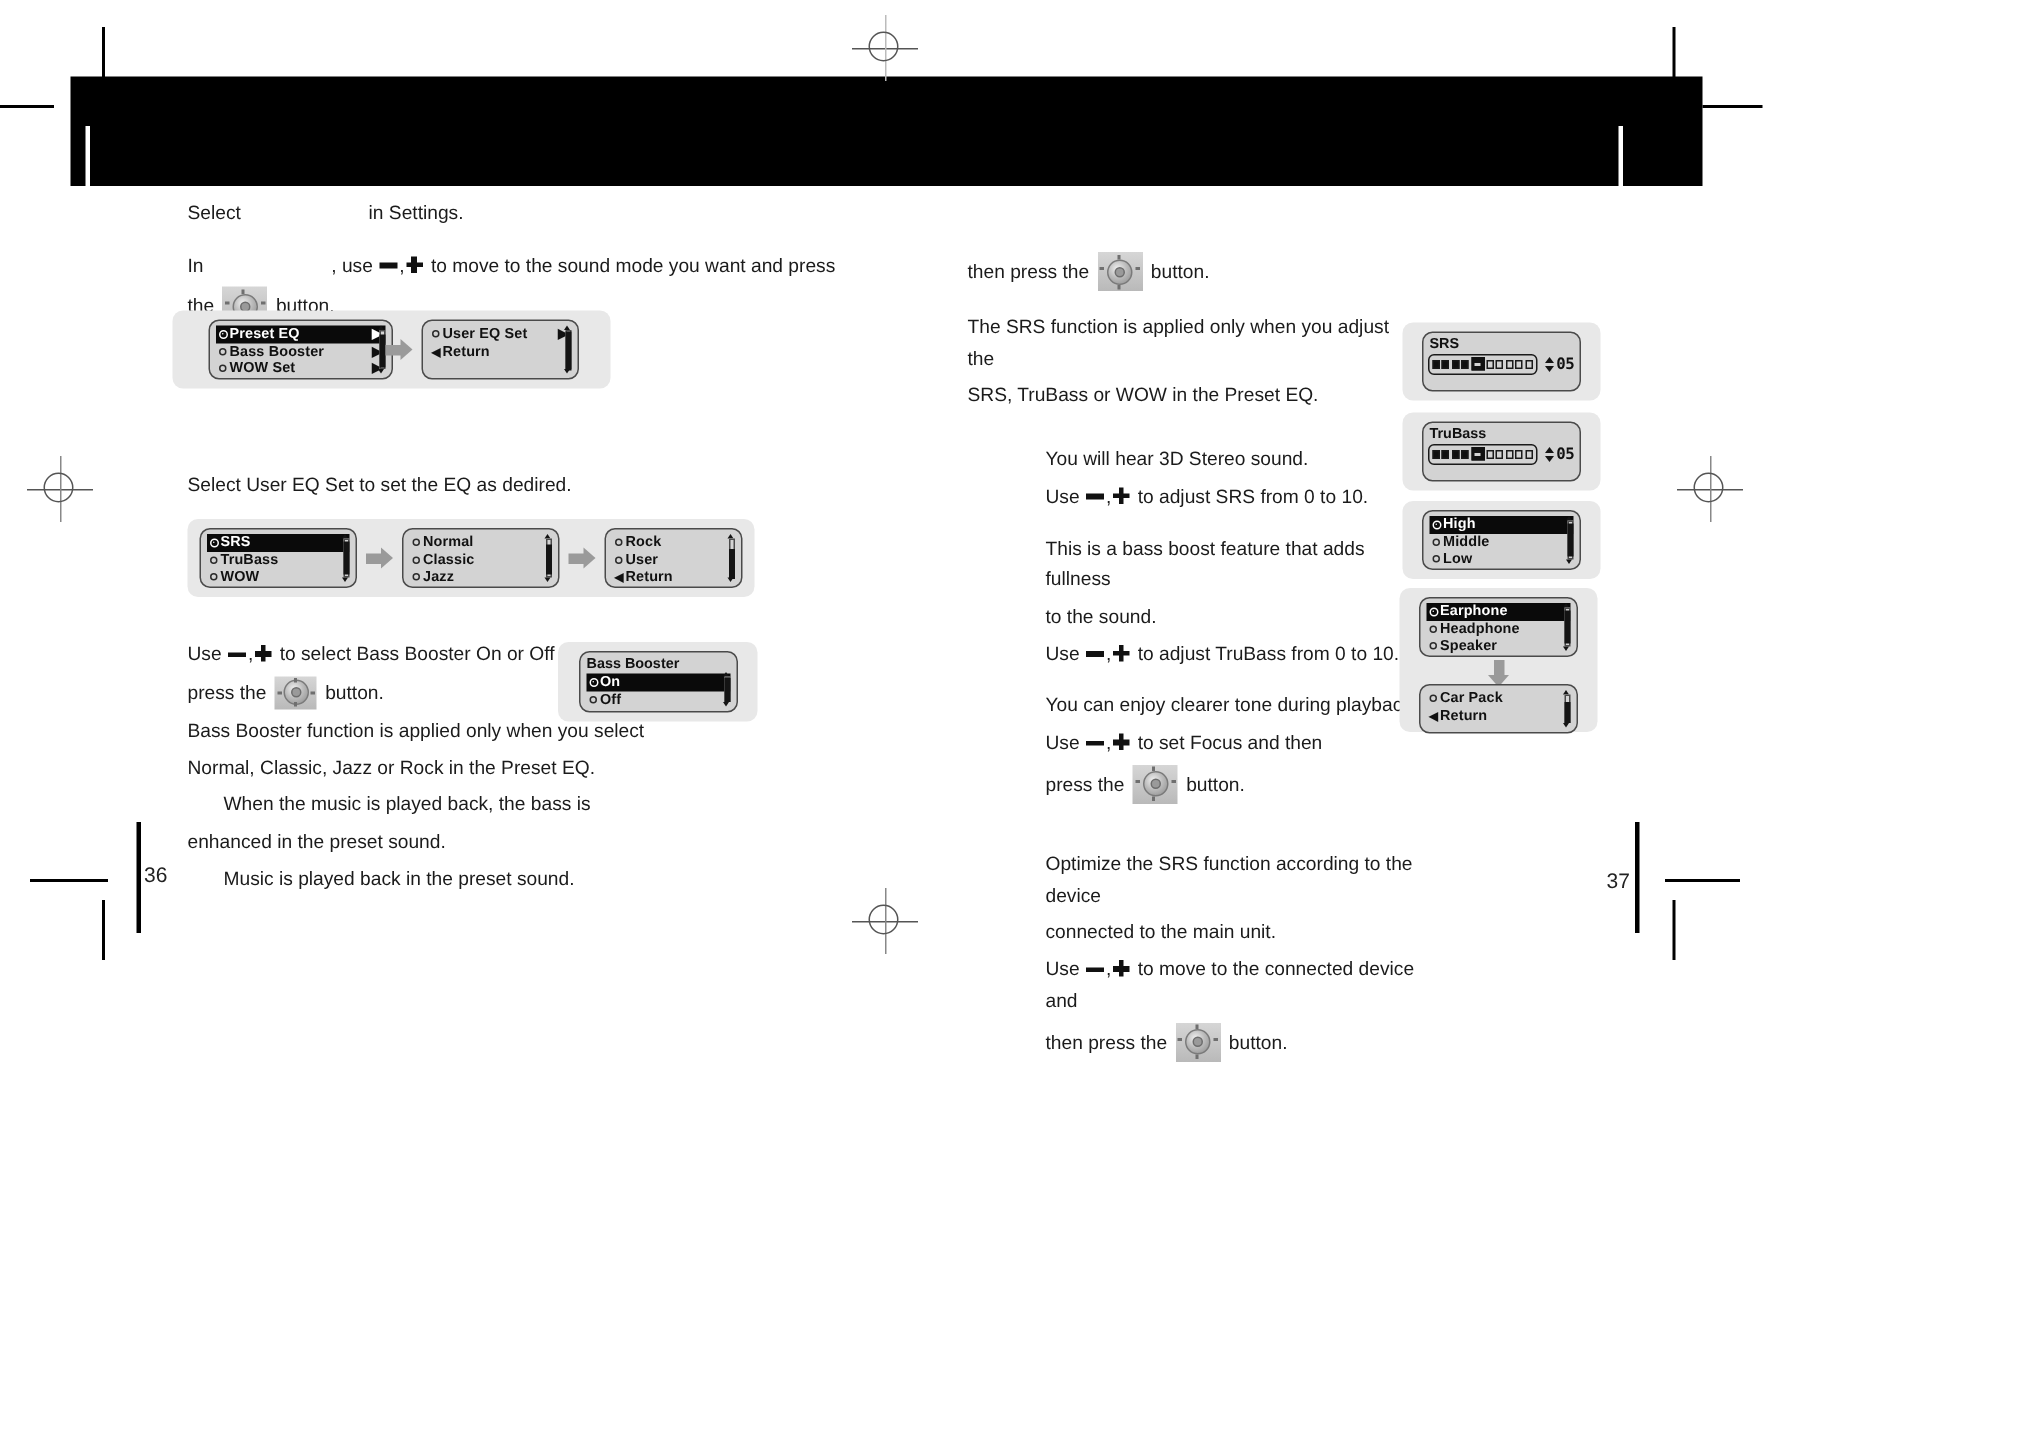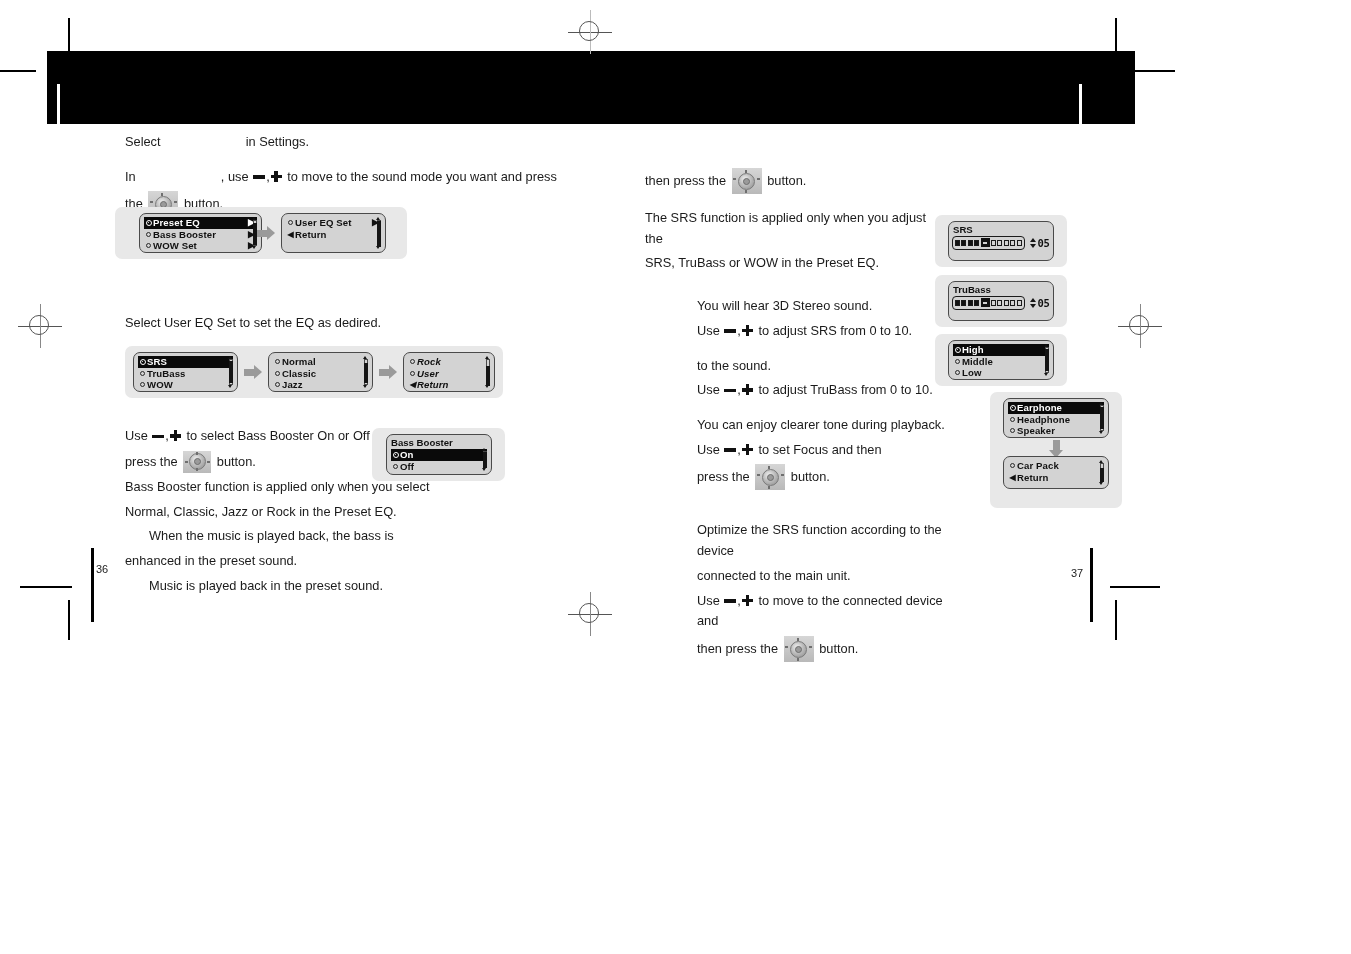--- a/index.html
+++ b/index.html
@@ -31,21 +31,21 @@
   .regmark{position:absolute;width:44px;height:44px;}
   .regmark .circ{position:absolute;left:11px;top:11px;width:20px;height:20px;border:1px solid #555;border-radius:50%;box-sizing:border-box;}
   .regmark .hl{position:absolute;left:0;top:21.5px;width:44px;height:1px;background:#555;}
   .regmark .vl{position:absolute;left:21.5px;top:0;width:1px;height:44px;background:#888;}
   .rm-top{left:568px;top:10px;}
   .rm-bottom{left:568px;top:592px;}
   .rm-left{left:18px;top:304px;}
   .rm-right{left:1118px;top:304px;}
   .rm-top .vl{background:#bbb;}
 
-  .pagenum{position:absolute;font-size:11px;color:#222;}
+  .pagenum{position:absolute;font-size:14px;color:#222;margin-top:12px;}
   .pn-left{left:96px;top:563px;}
   .pn-right{left:1071px;top:567px;}
 
   
   .col{position:absolute;font-size:12.8px;line-height:1.62;color:#1b1b1b;}
   .col-left{left:125px;top:132px;width:510px;}
   .col-right{left:645px;top:168px;width:300px;}
 
   .p{margin:0 0 4px 0;}
   .gap-sm{height:10px;}
@@ -349,21 +349,21 @@
         <div class="thumb" style="top:7px;height:20px;"></div>
         <div class="cap-b"></div>
       </div>
     </div>
 
     <div class="flowarrow" style="left:254px;top:19px;">
       <div class="shaft"></div>
         <div class="head"></div>
     </div>
 
-    <div class="lcd" style="position:absolute;left:278px;top:6px;width:92px;height:40px;font-style:italic;">
+    <div class="lcd" style="position:absolute;left:278px;top:6px;width:92px;height:40px;">
       <div class="rows">
         <div class="row">
           <span class="bullet">
               <span class="o"></span>
             </span>
           <span class="lbl">Rock</span>
         </div>
         <div class="row">
           <span class="bullet">
               <span class="o"></span>
@@ -428,20 +428,21 @@
     <div class="gap-md"></div>
 
     <div class="indent">
       <div class="p">You will hear 3D Stereo sound.</div>
       <div class="p">
         <span>Use</span>
         <span class="minus"></span>,<span class="plusbox"></span>
         <span>to adjust SRS from 0 to 10.</span>
       </div>
       <div class="gap-sm"></div>
+      <div class="p">This is a bass boost feature that adds fullness</div>
       <div class="p">to the sound.</div>
       <div class="p">
         <span>Use</span>
         <span class="minus"></span>,<span class="plusbox"></span>
         <span>to adjust TruBass from 0 to 10.</span>
       </div>
       <div class="gap-sm"></div>
       <div class="p">You can enjoy clearer tone during playback.</div>
       <div class="p">
         <span>Use</span>
@@ -547,21 +548,21 @@
       </div>
       <div class="scroll">
         <div class="cap-t"></div>
         <div class="track"></div>
         <div class="thumb" style="top:5px;height:22px;"></div>
         <div class="cap-b"></div>
       </div>
     </div>
   </div>
 
-  <div class="group" style="left:990px;top:392px;width:132px;height:116px;">
+  <div class="group" style="left:933px;top:392px;width:132px;height:96px;">
     <div class="lcd" style="position:absolute;left:13px;top:6px;width:106px;height:40px;">
       <div class="rows">
         <div class="row hl">
           <span class="bullet">
               <span class="sel"></span>
             </span>
           <span class="lbl">Earphone</span>
         </div>
         <div class="row">
           <span class="bullet">

